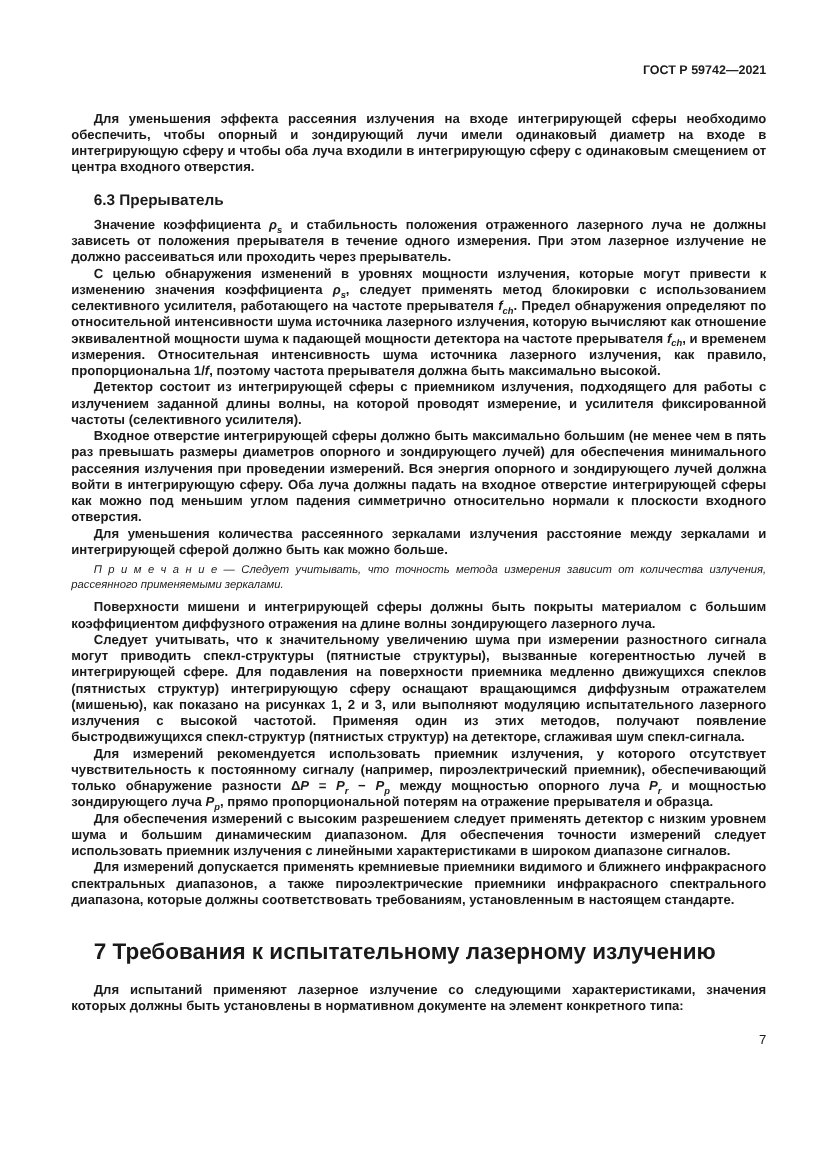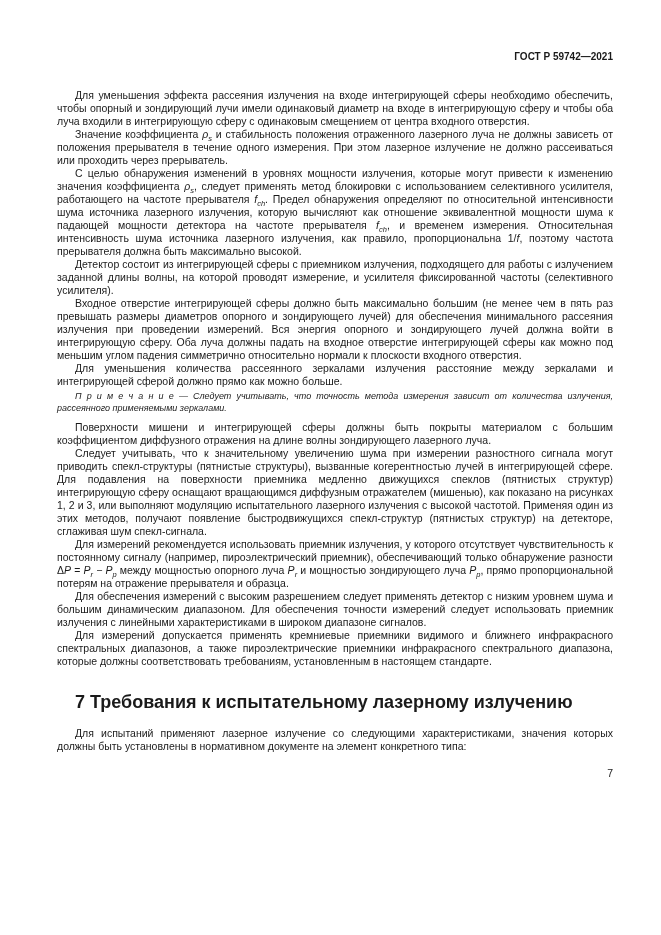--- a/index.html
+++ b/index.html
@@ -18,20 +18,21 @@
   }
   .doc-header {
     text-align: right;
     font-weight: bold;
     font-size: 10px;
     margin-bottom: 26px;
   }
   .para {
     text-align: justify;
     text-indent: 18px;
+    font-weight: bold;
   }
   .section-heading {
     font-weight: bold;
     text-indent: 18px;
     margin: 13px 0 7px 0;
   }
   .note {
     font-size: 9px;
     line-height: 11.5px;
     text-align: justify;
@@ -58,28 +59,29 @@
 <body>
 
 <div class="page">
 
   <div class="doc-header">
     <span>ГОСТ Р 59742—2021</span>
   </div>
 
   <p class="para">Для уменьшения эффекта рассеяния излучения на входе интегрирующей сферы необходимо обеспечить, чтобы опорный и зондирующий лучи имели одинаковый диаметр на входе в интегрирующую сферу и чтобы оба луча входили в интегрирующую сферу с одинаковым смещением от центра входного отверстия.</p>
 
+  <h3 class="section-heading">6.3 Прерыватель</h3>
 
   <p class="para">Значение коэффициента <i>ρ<sub>s</sub></i> и стабильность положения отраженного лазерного луча не должны зависеть от положения прерывателя в течение одного измерения. При этом лазерное излучение не должно рассеиваться или проходить через прерыватель.</p>
   <p class="para">С целью обнаружения изменений в уровнях мощности излучения, которые могут привести к изменению значения коэффициента <i>ρ<sub>s</sub></i>, следует применять метод блокировки с использованием селективного усилителя, работающего на частоте прерывателя <i>f<sub>ch</sub></i>. Предел обнаружения определяют по относительной интенсивности шума источника лазерного излучения, которую вычисляют как отношение эквивалентной мощности шума к падающей мощности детектора на частоте прерывателя <i>f<sub>ch</sub></i>, и временем измерения. Относительная интенсивность шума источника лазерного излучения, как правило, пропорциональна 1/<i>f</i>, поэтому частота прерывателя должна быть максимально высокой.</p>
 
 
   <p class="para">Детектор состоит из интегрирующей сферы с приемником излучения, подходящего для работы с излучением заданной длины волны, на которой проводят измерение, и усилителя фиксированной частоты (селективного усилителя).</p>
   <p class="para">Входное отверстие интегрирующей сферы должно быть максимально большим (не менее чем в пять раз превышать размеры диаметров опорного и зондирующего лучей) для обеспечения минимального рассеяния излучения при проведении измерений. Вся энергия опорного и зондирующего лучей должна войти в интегрирующую сферу. Оба луча должны падать на входное отверстие интегрирующей сферы как можно под меньшим углом падения симметрично относительно нормали к плоскости входного отверстия.</p>
-  <p class="para">Для уменьшения количества рассеянного зеркалами излучения расстояние между зеркалами и интегрирующей сферой должно прямо как можно больше.</p>
+  <p class="para">Для уменьшения количества рассеянного зеркалами излучения расстояние между зеркалами и интегрирующей сферой должно быть как можно больше.</p>
 
   <p class="note">П р и м е ч а н и е — Следует учитывать, что точность метода измерения зависит от количества излучения, рассеянного применяемыми зеркалами.</p>
 
   <p class="para">Поверхности мишени и интегрирующей сферы должны быть покрыты материалом с большим коэффициентом диффузного отражения на длине волны зондирующего лазерного луча.</p>
   <p class="para">Следует учитывать, что к значительному увеличению шума при измерении разностного сигнала могут приводить спекл-структуры (пятнистые структуры), вызванные когерентностью лучей в интегрирующей сфере. Для подавления на поверхности приемника медленно движущихся спеклов (пятнистых структур) интегрирующую сферу оснащают вращающимся диффузным отражателем (мишенью), как показано на рисунках 1, 2 и 3, или выполняют модуляцию испытательного лазерного излучения с высокой частотой. Применяя один из этих методов, получают появление быстродвижущихся спекл-структур (пятнистых структур) на детекторе, сглаживая шум спекл-сигнала.</p>
   <p class="para">Для измерений рекомендуется использовать приемник излучения, у которого отсутствует чувствительность к постоянному сигналу (например, пироэлектрический приемник), обеспечивающий только обнаружение разности Δ<i>P</i> = <i>P<sub>r</sub></i> − <i>P<sub>p</sub></i>  между мощностью опорного луча <i>P<sub>r</sub></i> и мощностью зондирующего луча <i>P<sub>p</sub></i>, прямо пропорциональной потерям на отражение прерывателя и образца.</p>
   <p class="para">Для обеспечения измерений с высоким разрешением следует применять детектор с низким уровнем шума и большим динамическим диапазоном. Для обеспечения точности измерений следует использовать приемник излучения с линейными характеристиками в широком диапазоне сигналов.</p>
   <p class="para">Для измерений допускается применять кремниевые приемники видимого и ближнего инфракрасного спектральных диапазонов, а также пироэлектрические приемники инфракрасного спектрального диапазона, которые должны соответствовать требованиям, установленным в настоящем стандарте.</p>
 
   <h2 class="chapter-heading">7 Требования к испытательному лазерному излучению</h2>

